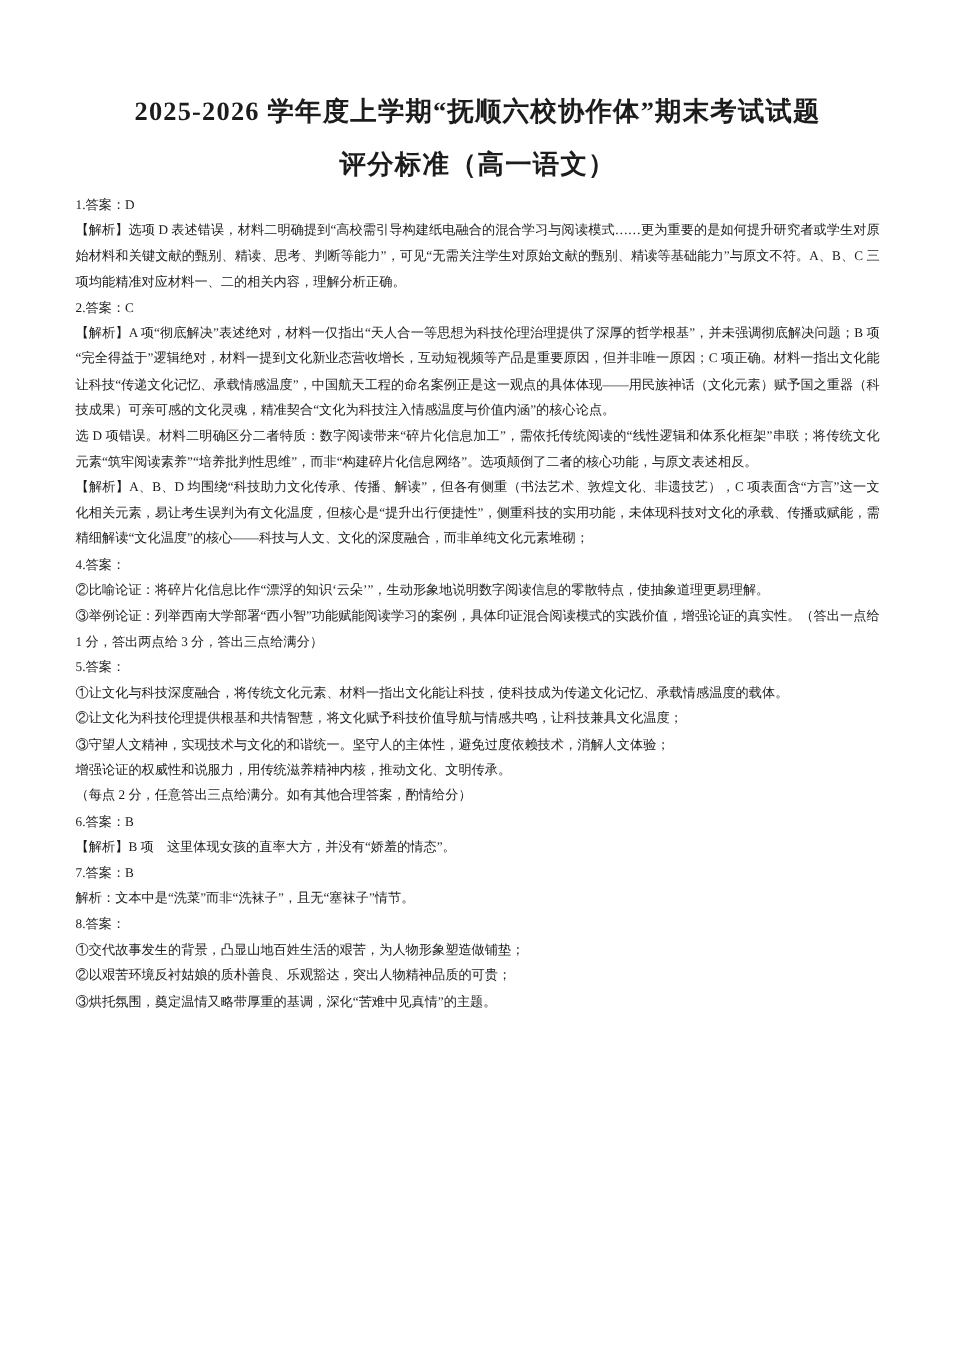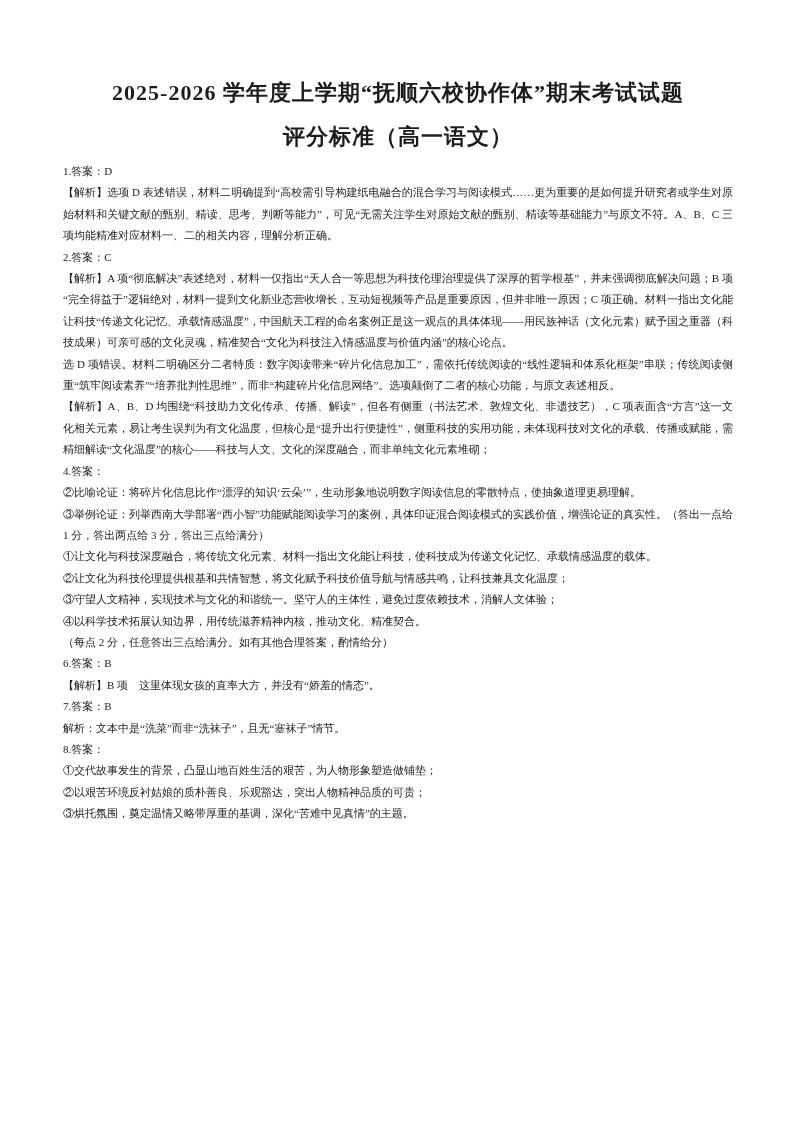--- a/index.html
+++ b/index.html
@@ -42,29 +42,30 @@
 
 <div class="page">
   <h1 class="title line1">2025-2026 学年度上学期“抚顺六校协作体”期末考试试题</h1>
   <h1 class="title line2">评分标准（高一语文）</h1>
 
   <div class="doc-body">
     <p>1.答案：D</p>
     <p>【解析】选项 D 表述错误，材料二明确提到“高校需引导构建纸电融合的混合学习与阅读模式……更为重要的是如何提升研究者或学生对原始材料和关键文献的甄别、精读、思考、判断等能力”，可见“无需关注学生对原始文献的甄别、精读等基础能力”与原文不符。A、B、C 三项均能精准对应材料一、二的相关内容，理解分析正确。</p>
     <p>2.答案：C</p>
     <p>【解析】A 项“彻底解决”表述绝对，材料一仅指出“天人合一等思想为科技伦理治理提供了深厚的哲学根基”，并未强调彻底解决问题；B 项“完全得益于”逻辑绝对，材料一提到文化新业态营收增长，互动短视频等产品是重要原因，但并非唯一原因；C 项正确。材料一指出文化能让科技“传递文化记忆、承载情感温度”，中国航天工程的命名案例正是这一观点的具体体现——用民族神话（文化元素）赋予国之重器（科技成果）可亲可感的文化灵魂，精准契合“文化为科技注入情感温度与价值内涵”的核心论点。</p>
-    <p>选 D 项错误。材料二明确区分二者特质：数字阅读带来“碎片化信息加工”，需依托传统阅读的“线性逻辑和体系化框架”串联；传统阅读侧重“筑牢阅读素养”“培养批判性思维”，而非“构建碎片化信息网络”。选项颠倒了二者的核心功能，与原文表述相反。</p>
+    <p>选 D 项错误。材料二明确区分二者特质：数字阅读带来“碎片化信息加工”，需依托传统阅读的“线性逻辑和体系化框架”串联；将传统文化元素“筑牢阅读素养”“培养批判性思维”，而非“构建碎片化信息网络”。选项颠倒了二者的核心功能，与原文表述相反。</p>
     <p>【解析】A、B、D 均围绕“科技助力文化传承、传播、解读”，但各有侧重（书法艺术、敦煌文化、非遗技艺），C 项表面含“方言”这一文化相关元素，易让考生误判为有文化温度，但核心是“提升出行便捷性”，侧重科技的实用功能，未体现科技对文化的承载、传播或赋能，需精细解读“文化温度”的核心——科技与人文、文化的深度融合，而非单纯文化元素堆砌；</p>
     <p>4.答案：</p>
     <p>②比喻论证：将碎片化信息比作“漂浮的知识‘云朵’”，生动形象地说明数字阅读信息的零散特点，使抽象道理更易理解。</p>
     <p>③举例论证：列举西南大学部署“西小智”功能赋能阅读学习的案例，具体印证混合阅读模式的实践价值，增强论证的真实性。（答出一点给 1 分，答出两点给 3 分，答出三点给满分）</p>
+    <p>5.答案：</p>
     <p>①让文化与科技深度融合，将传统文化元素、材料一指出文化能让科技，使科技成为传递文化记忆、承载情感温度的载体。</p>
     <p>②让文化为科技伦理提供根基和共情智慧，将文化赋予科技价值导航与情感共鸣，让科技兼具文化温度；</p>
     <p>③守望人文精神，实现技术与文化的和谐统一。坚守人的主体性，避免过度依赖技术，消解人文体验；</p>
-    <p>④以科学技术拓展认知边界，用传统滋养精神内核，推动文化、精准契合。</p>
+    <p>增强论证的权威性和说服力，用传统滋养精神内核，推动文化、文明传承。</p>
     <p>（每点 2 分，任意答出三点给满分。如有其他合理答案，酌情给分）</p>
     <p>6.答案：B</p>
     <p>【解析】B 项　这里体现女孩的直率大方，并没有“娇羞的情态”。</p>
     <p>7.答案：B</p>
     <p>解析：文本中是“洗菜”而非“洗袜子”，且无“塞袜子”情节。</p>
     <p>8.答案：</p>
     <p>①交代故事发生的背景，凸显山地百姓生活的艰苦，为人物形象塑造做铺垫；</p>
     <p>②以艰苦环境反衬姑娘的质朴善良、乐观豁达，突出人物精神品质的可贵；</p>
     <p>③烘托氛围，奠定温情又略带厚重的基调，深化“苦难中见真情”的主题。</p>
   </div>

